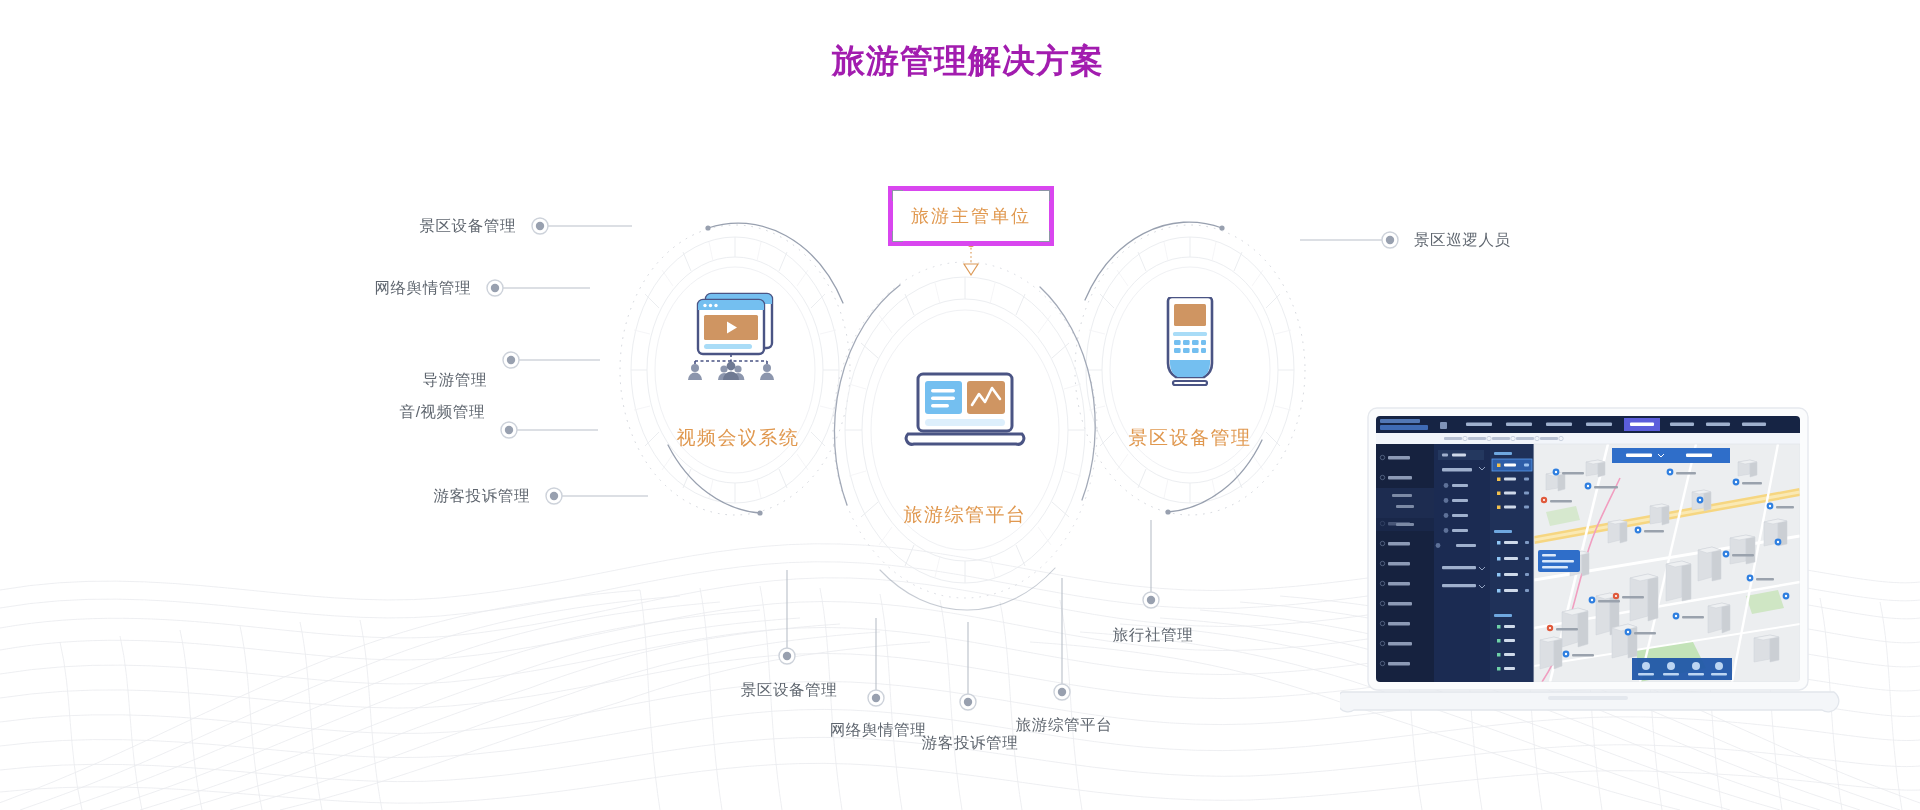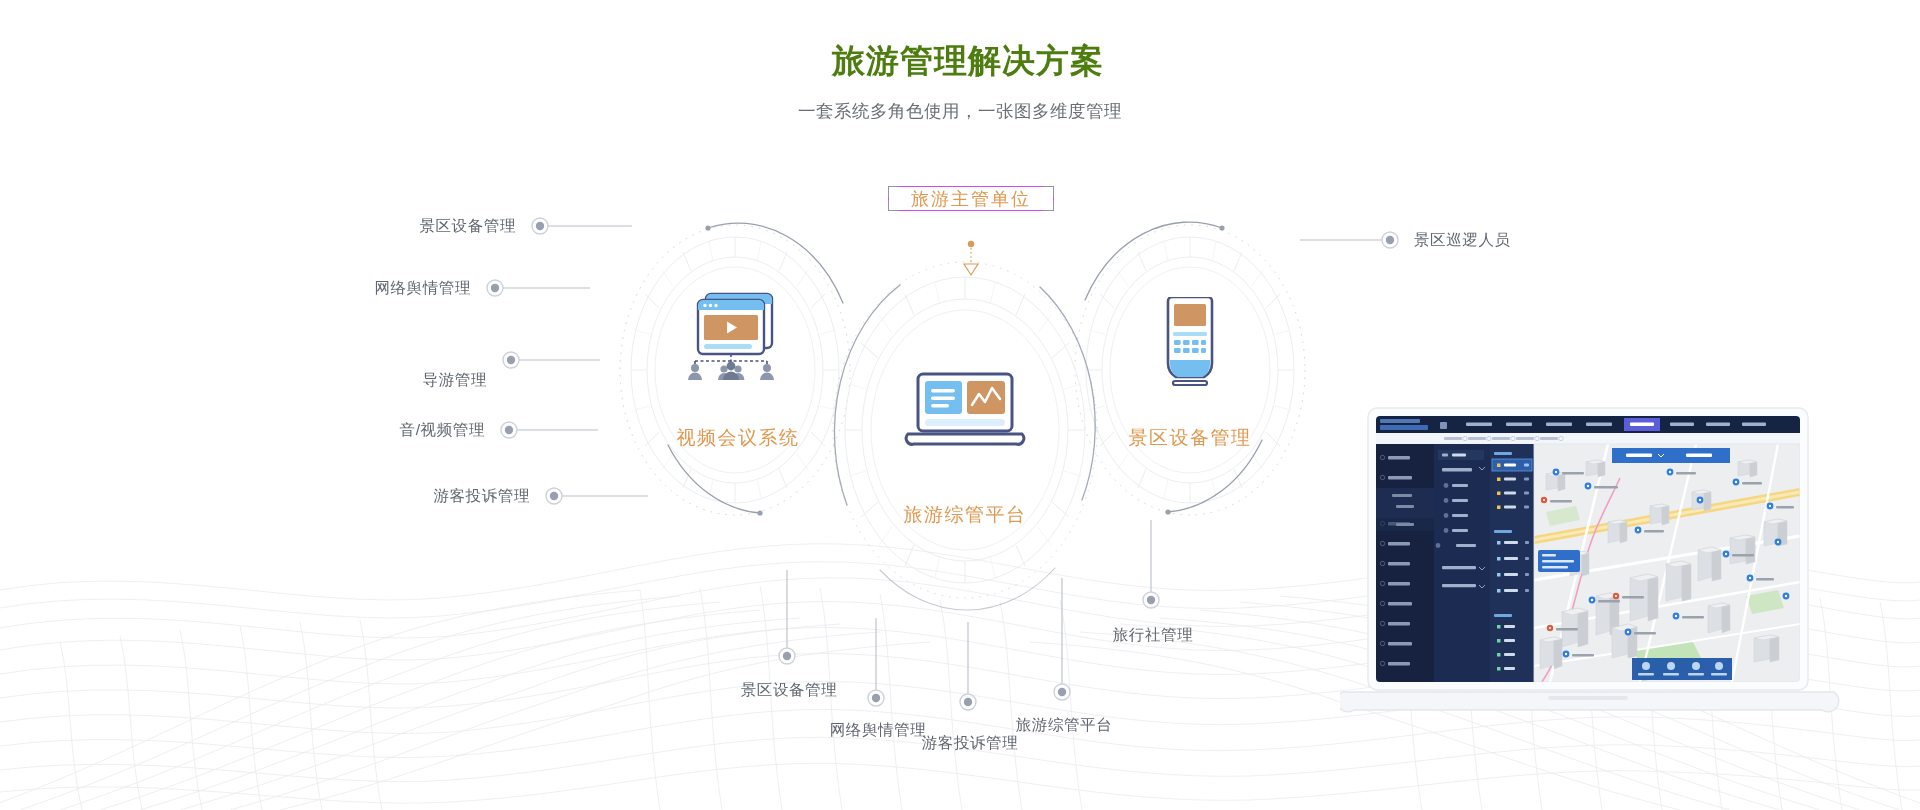--- a/index.html
+++ b/index.html
@@ -22,37 +22,37 @@
     width: 1920px; height: 340px;
     pointer-events: none;
   }
 
   
   #header {
     position: absolute; left: 0; top: 38px; width: 1920px;
     text-align: center;
   }
   #page-title {
-    font-size: 33px; font-weight: bold; color: #4d7c0f;
+    font-size: 33px; font-weight: bold; color: #a21caf;
     letter-spacing: 1px; line-height: 46px; margin-left: 16px;
   }
   #page-subtitle {
     margin-top: 15px;
     font-size: 17.5px; color: #6a6f75; letter-spacing: .5px;
   }
 
   
   #diagram { position: absolute; left: 0; top: 0; width: 1920px; height: 810px; }
 
   
   #supervisor-box {
     position: absolute; left: 888px; top: 186px;
-    width: 166px; height: 25px;
+    width: 166px; height: 60px;
     display: flex; align-items: center; justify-content: center;
-    border: 1px solid #d946ef;
+    border: 5px solid #d946ef;
     background: #ffffff;
   }
   #supervisor-box .corner {
     position: absolute; width: 11px; height: 11px;
     border-color: #8d95a6; border-style: solid; border-width: 0;
   }
   #supervisor-box .c-tl { left: -1px; top: -1px; border-left-width: 1.6px; border-top-width: 1.6px; }
   #supervisor-box .c-tr { right: -1px; top: -1px; border-right-width: 1.6px; border-top-width: 1.6px; }
   #supervisor-box .c-bl { left: -1px; bottom: -1px; border-left-width: 1.6px; border-bottom-width: 1.6px; }
   #supervisor-box .c-br { right: -1px; bottom: -1px; border-right-width: 1.6px; border-bottom-width: 1.6px; }
@@ -141,21 +141,20 @@
       <path d="M1640,112 C1652,176 1648,246 1662,340"></path>
       <path d="M1700,116 C1712,178 1708,248 1722,340"></path>
       <path d="M1760,122 C1772,182 1768,250 1782,340"></path>
       <path d="M1820,128 C1832,186 1828,252 1842,340"></path>
       <path d="M1880,132 C1892,190 1888,256 1902,340"></path>
     </g>
   </svg>
 
   <div id="header">
     <div id="page-title">旅游管理解决方案</div>
-    <div id="page-subtitle">一套系统多角色使用，一张图多维度管理</div>
   </div>
 
   <svg id="diagram" viewBox="0 0 1920 810">
 
     <g>
 
       <ellipse cx="735" cy="370" rx="115" ry="145" fill="none" stroke="#c9ccd4" stroke-width="1" stroke-dasharray="1.6 6" opacity="0.85"></ellipse>
 
       <ellipse cx="735" cy="370" rx="104" ry="133" fill="none" stroke="#eceef1" stroke-width="1"></ellipse>
       <ellipse cx="735" cy="370" rx="88" ry="113" fill="none" stroke="#eceef1" stroke-width="1"></ellipse>
@@ -400,21 +399,21 @@
       <rect x="43" y="51" width="5" height="5" rx="1.2"></rect>
     </g>
     <path d="M12,63 h40 v4 a15,15 0 0 1 -7.5,13 h-25 a15,15 0 0 1 -7.5,-13 z" fill="#74bff0"></path>
     <path d="M17,84 h30 a2,2 0 0 1 0,4 h-30 a2,2 0 0 1 0,-4 z" fill="#ffffff" stroke="#4a5484" stroke-width="2.2"></path>
   </svg>
   <div class="hub-caption" style="left:1112px; top:394px; width:156px;">景区设备管理</div>
 
   <div class="side-label right-align" style="left:320px; top:216px; width:196px;">景区设备管理</div>
   <div class="side-label right-align" style="left:275px; top:278px; width:196px;">网络舆情管理</div>
   <div class="side-label right-align" style="left:291px; top:371px; width:196px;font-family:Liberation Mono, monospace;">导游管理</div>
-  <div class="side-label right-align" style="left:289px; top:420px; width:196px;">音/视频管理</div>
+  <div class="side-label right-align" style="left:289px; top:402px; width:196px;">音/视频管理</div>
   <div class="side-label right-align" style="left:334px; top:486px; width:196px;">游客投诉管理</div>
 
   <div class="side-label" style="left:1414px; top:230px; width:200px;">景区巡逻人员</div>
 
   <div class="side-label" style="left:689px; top:680px; width:200px; text-align:center;">景区设备管理</div>
   <div class="side-label" style="left:778px; top:720px; width:200px; text-align:center;">网络舆情管理</div>
   <div class="side-label" style="left:870px; top:733px; width:200px; text-align:center;">游客投诉管理</div>
   <div class="side-label" style="left:964px; top:715px; width:200px; text-align:center;">旅游综管平台</div>
   <div class="side-label" style="left:1053px; top:625px; width:200px; text-align:center;">旅行社管理</div>
 

